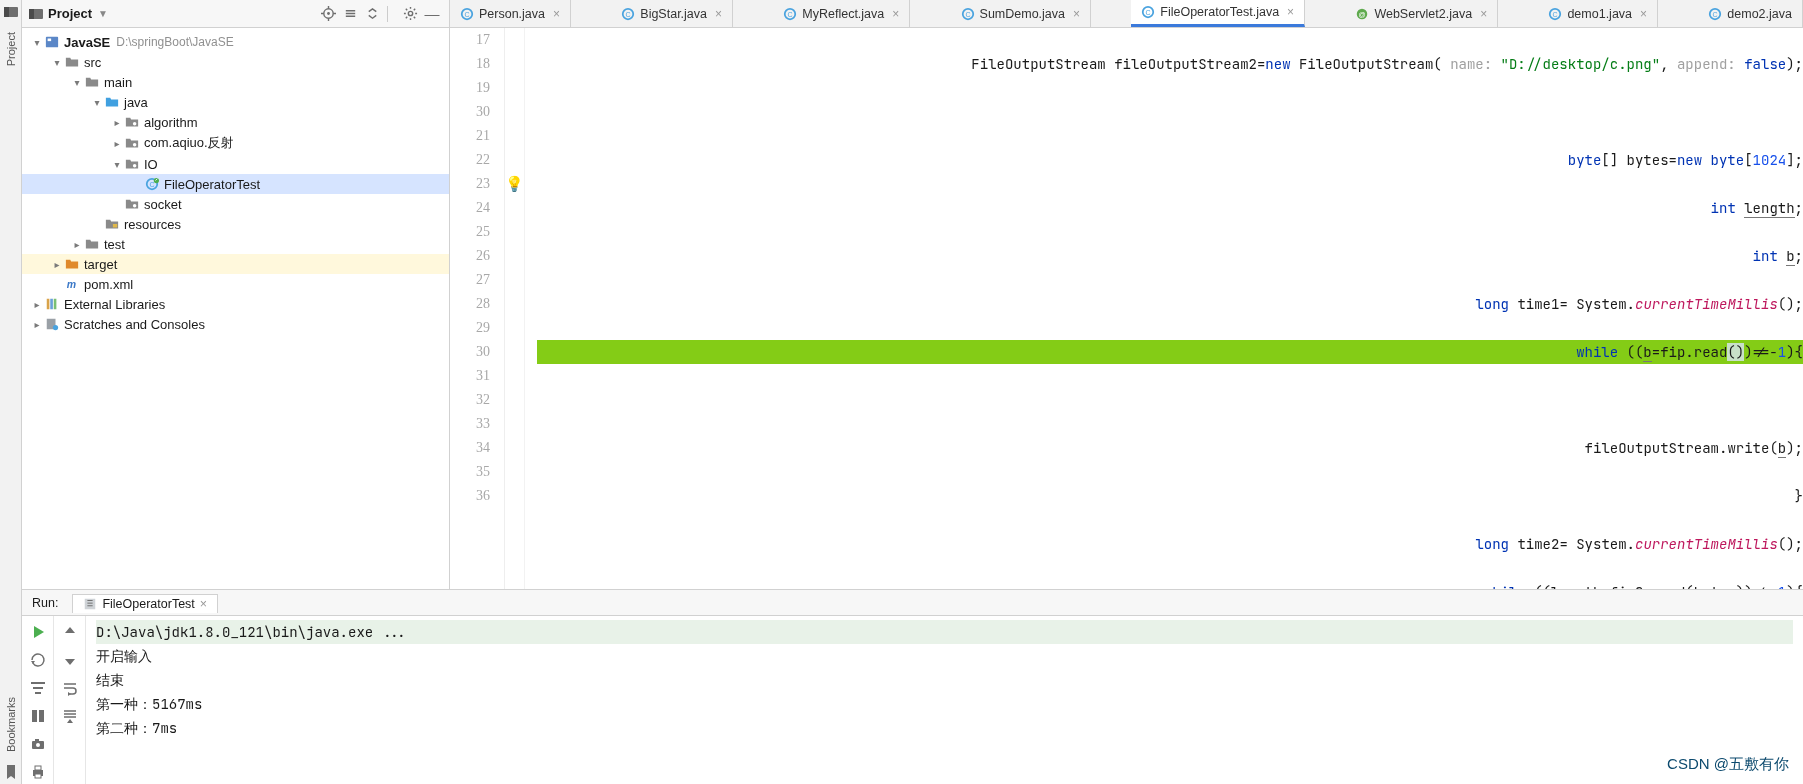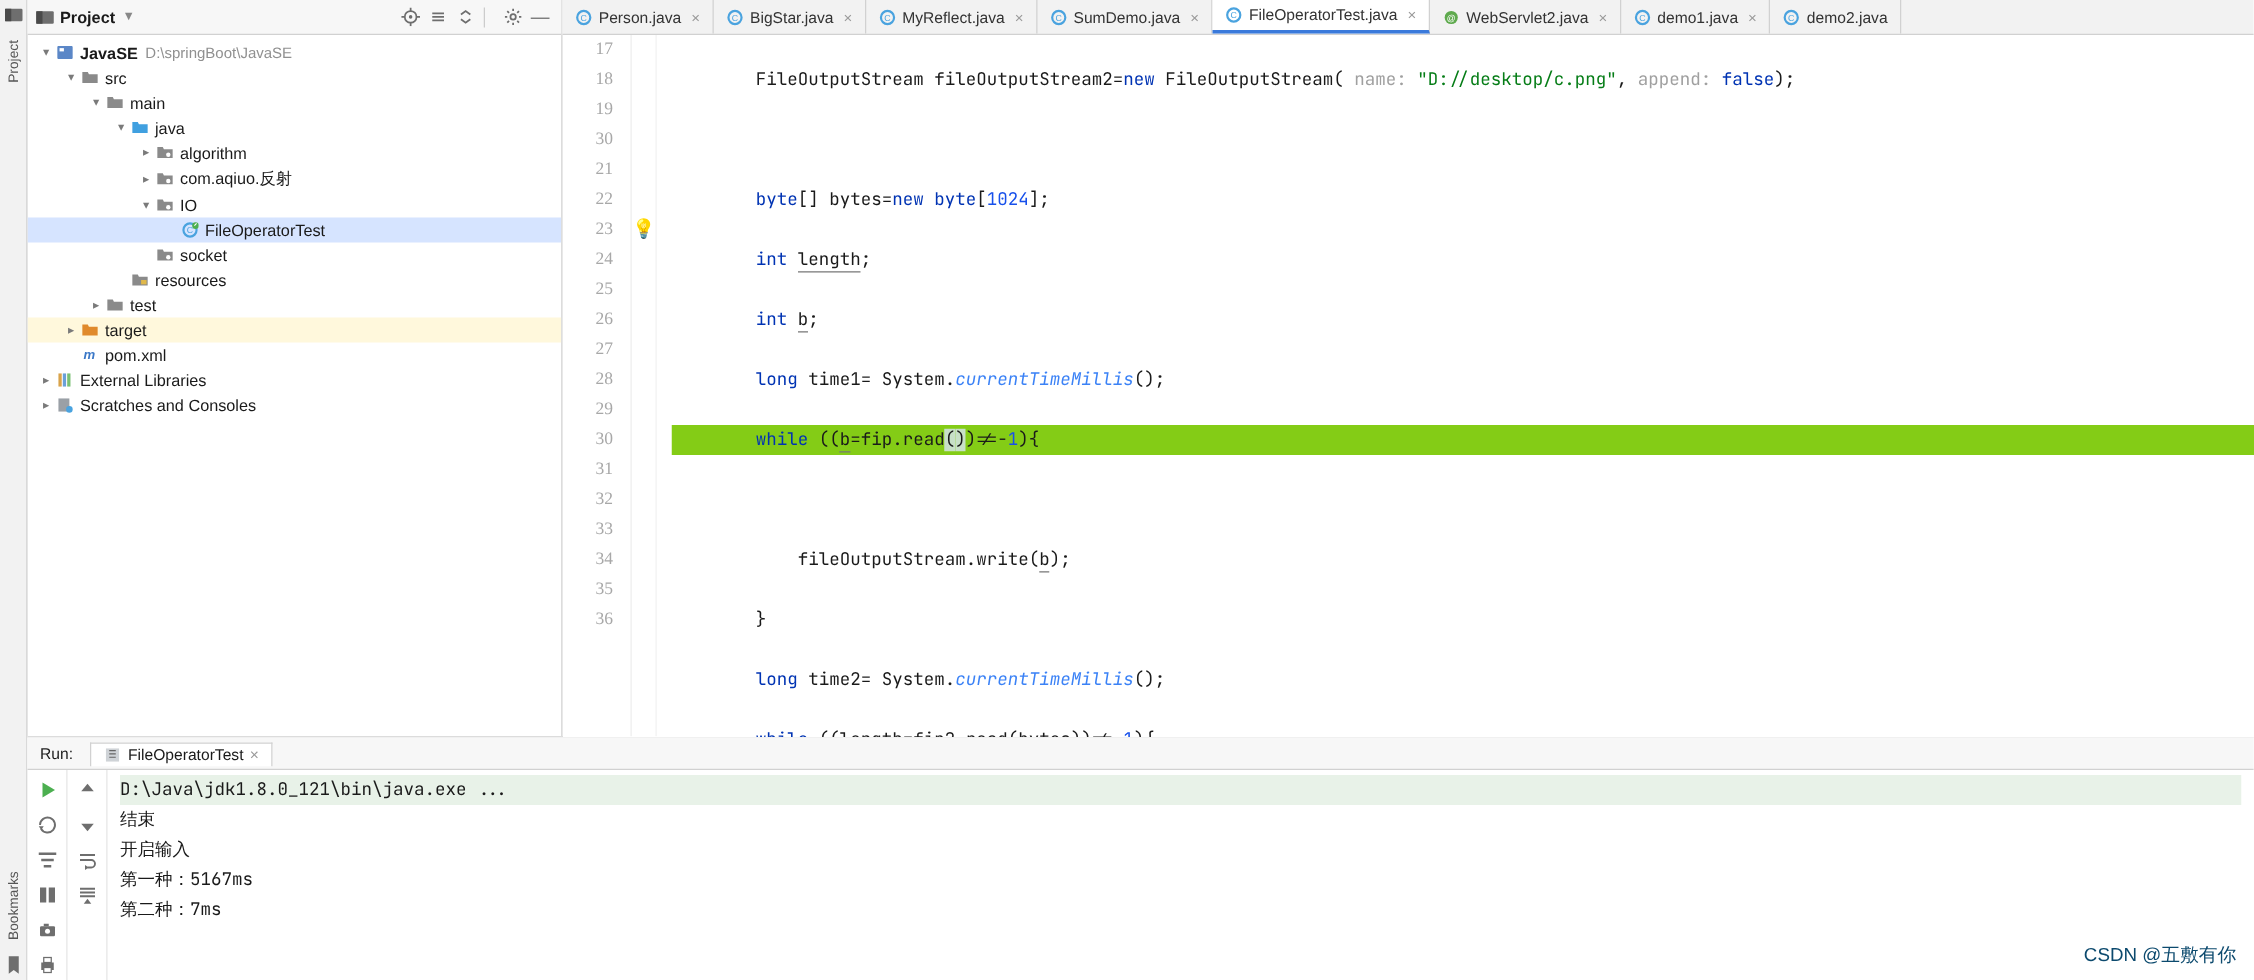--- a/index.html
+++ b/index.html
@@ -112,20 +112,21 @@
     flex-direction:column;
     min-width:0;
   }
   .tab-strip {
     height:28px;
     border-bottom:1px solid #d1d1d1;
     display:flex;
     align-items:stretch;
     background:#f2f2f2;
     overflow:hidden;
+    justify-content:space-between;
   }
   .etab {
     display:flex;align-items:center;gap:5px;
     padding: 0 10px;
     border-right:1px solid #d1d1d1;
     font-size:12.5px;
     color:#333;
     position:relative;
     cursor:pointer;
   }
@@ -161,27 +162,28 @@
   }
   .marker-col .bulb {
     color:#f0a020;
     font-size:15px;
     text-align:center;
   }
   .code-col {
     flex:1;
     padding-left:12px;
     white-space:pre;
+    text-align:right;
   }
   .code-line { height:24px; }
   .code-line.hl { background:#84cc16; }
   .kw{color:#0033b3;}
   .num{color:#1750eb;}
   .str{color:#067d17;}
-  .mtd{font-style:italic;color:#3b82f6;}
+  .mtd{font-style:italic;color:#be185d;}
   .hint{color:#a0a0a0;}
   .under{border-bottom:1px solid #777;}
   .paren-hl{background:#c8e0c8;}
 
   
   .run-panel {
     border-top:1px solid #d1d1d1;
     height:278px;
     display:flex;
     flex-direction:column;
@@ -666,22 +668,22 @@
           </div>
         <div class="rbtn">
             <svg viewBox="0 0 16 16">
               <path d="M2 3h12M2 6h12M2 9h12" stroke="#6e6e6e" stroke-width="1.5"></path>
               <path d="M8 11l3 4H5z"></path>
             </svg>
           </div>
       </div>
       <div class="console">
         <div class="cmd">D:\Java\jdk1.8.0_121\bin\java.exe ...</div>
+        <div>开启输入</div>
         <div>结束</div>
-        <div>开启输入</div>
         <div>第一种：5167ms</div>
         <div>第二种：7ms</div>
       </div>
     </div>
   </div>
 
 </div>
 
 <div class="watermark">CSDN @五敷有你</div>
 

